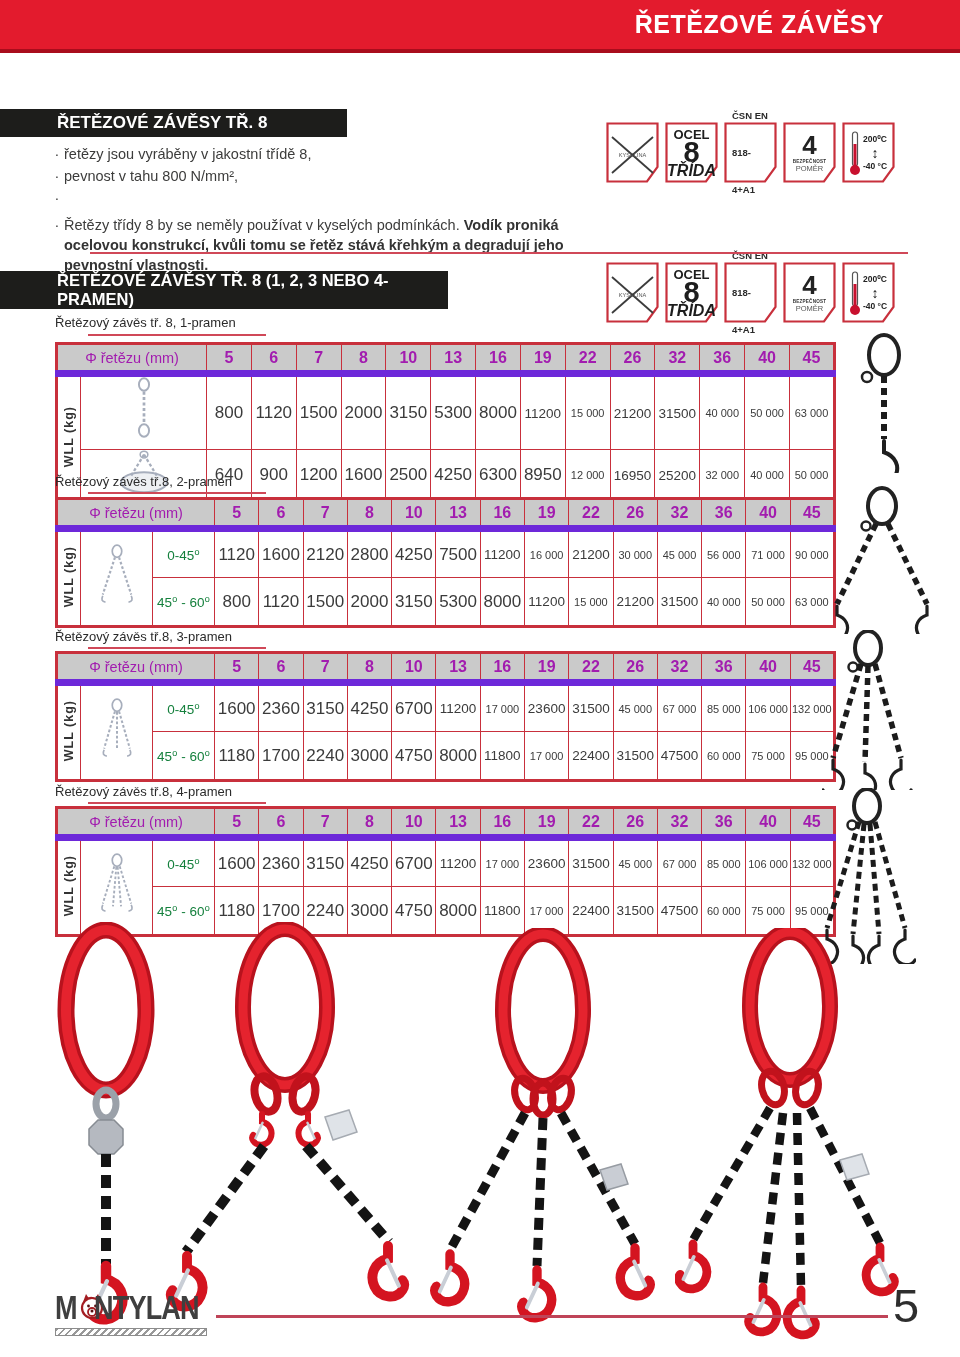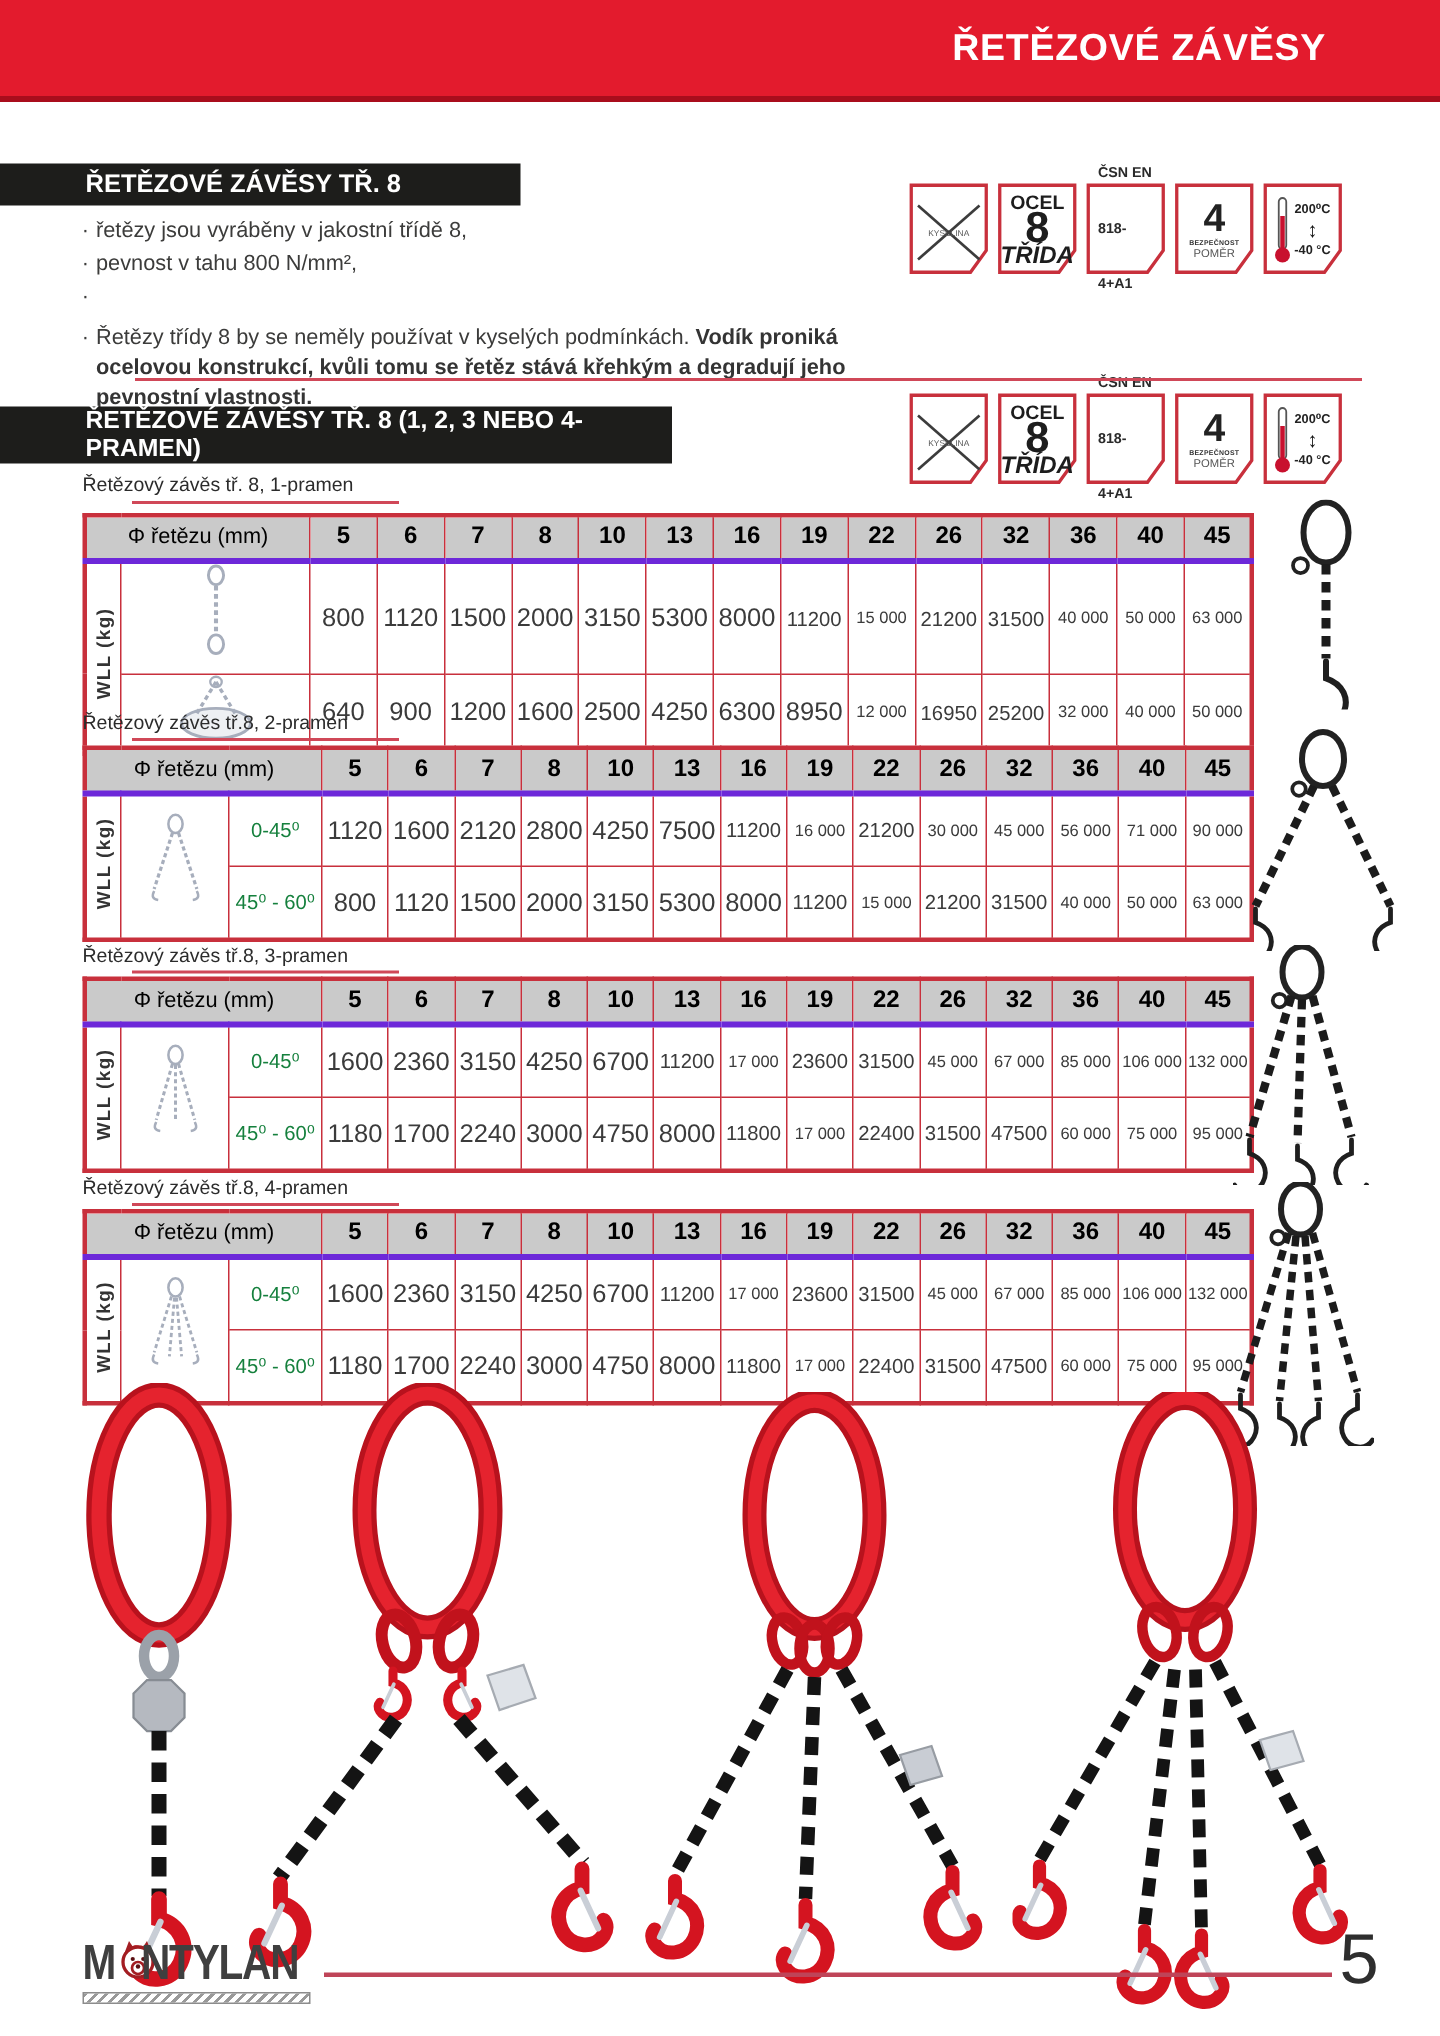--- a/index.html
+++ b/index.html
@@ -1,20 +1,20 @@
 <!DOCTYPE html>
 <html><head>
 <meta charset="utf-8">
 <style>
   html,body{margin:0;padding:0;}
   body{width:960px;height:1357px;position:relative;background:#fff;overflow:hidden;
        font-family:"Liberation Sans","DejaVu Sans",sans-serif;color:#2e2e2e;}
 
   
-  #topbar{position:absolute;left:0;top:0;width:960px;height:68px;background:#e31b2d;
+  #topbar{position:absolute;left:0;top:0;width:960px;height:53px;background:#e31b2d;
           border-bottom:4px solid #a90d1c;display:flex;align-items:center;justify-content:flex-end;
           padding-right:76px;box-sizing:border-box;}
   #topbar span{color:#fff;font-size:25px;font-weight:bold;letter-spacing:.5px;}
 
   
   .block-title{position:absolute;left:0;background:#1d1d1b;color:#fff;font-weight:bold;
                display:flex;align-items:center;padding-left:57px;box-sizing:border-box;}
   #title1{top:109px;width:347px;height:28px;font-size:17px;}
   #title2{top:271px;width:448px;height:38px;font-size:16.5px;}
 
@@ -54,22 +54,22 @@
   .tbl-label{position:absolute;left:55px;font-size:13px;font-weight:normal;color:#2b2b2b;}
   .tbl-underline{position:absolute;left:88px;width:178px;height:2px;background:#d04858;}
 
   
   .tbl-host{position:absolute;left:55px;}
   table.sling-table{border-collapse:collapse;table-layout:fixed;width:781px;
                     border:3px solid #c8303c;background:#fff;}
   .sling-table th,.sling-table td{border:1.5px solid #c8303c;text-align:center;vertical-align:middle;
                     padding:0;overflow:hidden;}
   .sling-table tr.hdr{height:30px;}
-  .sling-table th{background:#cacaca;color:#000000;font-size:16px;font-weight:bold;
-                  border-bottom:4px solid #6d28d9;}
+  .sling-table th{background:#cacaca;color:#a21caf;font-size:16px;font-weight:bold;
+                  border-bottom:7px solid #6d28d9;}
   .sling-table th.first{font-size:14.5px;font-weight:normal;}
   .t1 tr.body{height:45px;}
   .t2 tr.body,.t3 tr.body,.t4 tr.body{height:49px;}
   td.wll span{writing-mode:vertical-rl;transform:rotate(180deg);font-size:12.5px;font-weight:bold;
               letter-spacing:1px;color:#333;}
   td.icon{background:#fff;}
   td.angle{font-size:13.5px;color:#15803d;}
   td.val{color:#3b3b3b;}
   td.v-lg{font-size:17px;}
   td.v-md{font-size:13.5px;}

